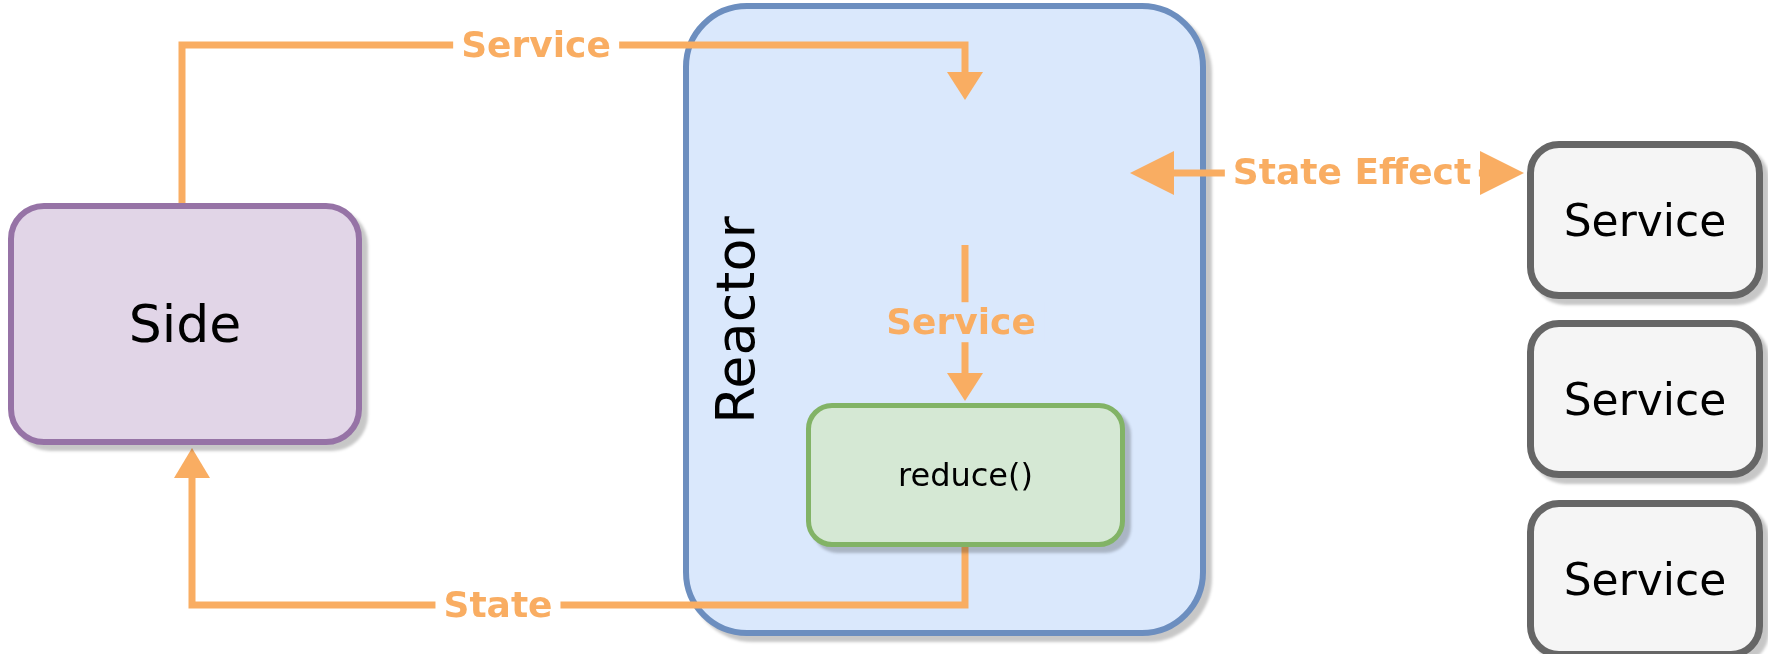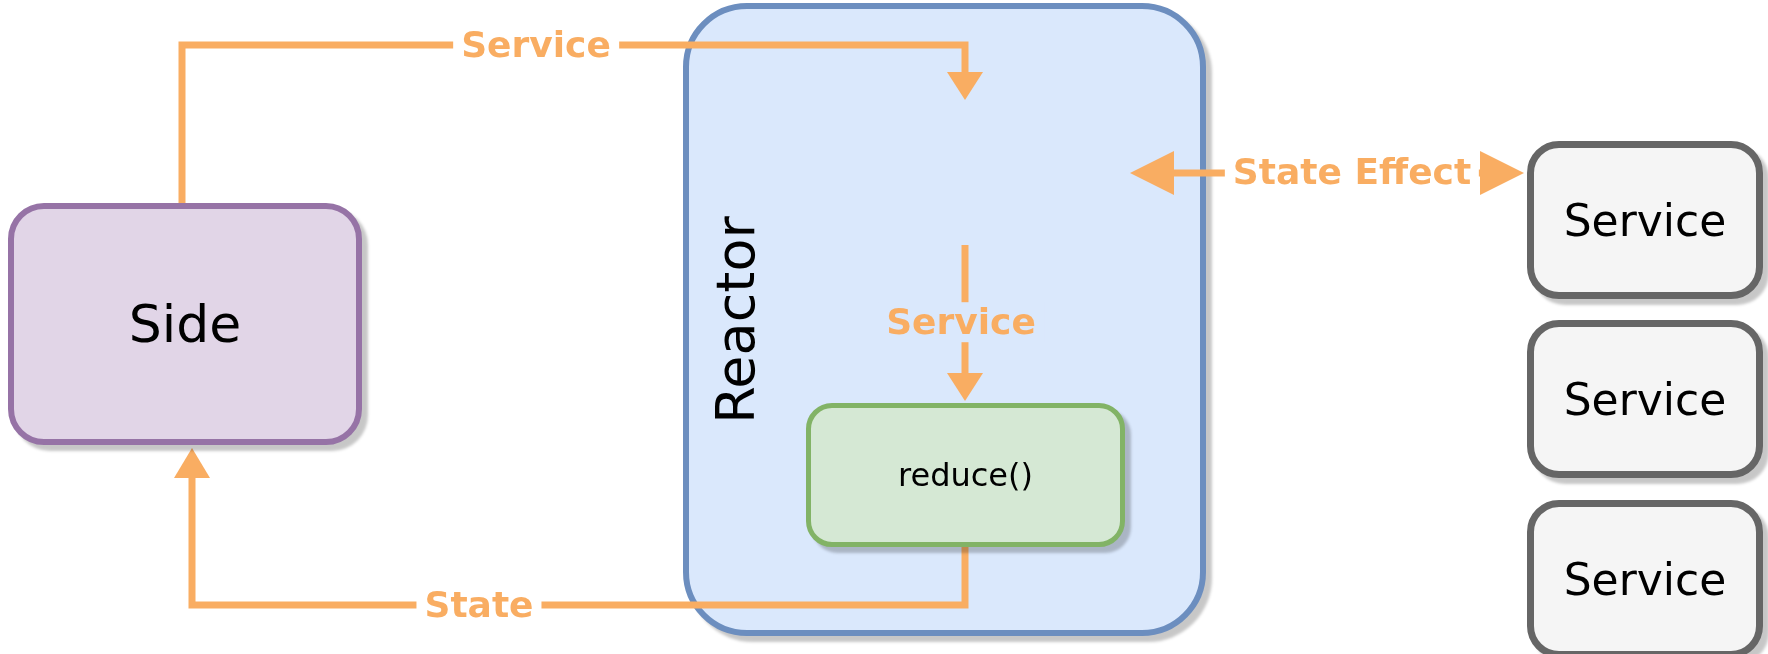--- a/index.html
+++ b/index.html
@@ -107,21 +107,21 @@
     font-size: 36px;
     font-weight: bold;
     color: var(--connector);
     background: #ffffff;
     padding: 0 8px;
     line-height: 1.1;
     z-index: 3;
   }
   .edge-label.action      { left: 536px;  top: 45px;  }
   .edge-label.mutation    { left: 961px;  top: 322px; background: var(--reactor-fill); }
-  .edge-label.state       { left: 479px;  top: 605px; }
+  .edge-label.state       { left: 498px;  top: 605px; }
   .edge-label.side-effect { left: 1352px; top: 172px; }
 </style>
 </head>
 <body>
 
 <div class="canvas">
 
   <svg class="connectors" viewBox="0 0 1768 654" xmlns="http://www.w3.org/2000/svg">
 
     <polyline class="shaft" points="182,206 182,45 965,45 965,73"></polyline>

